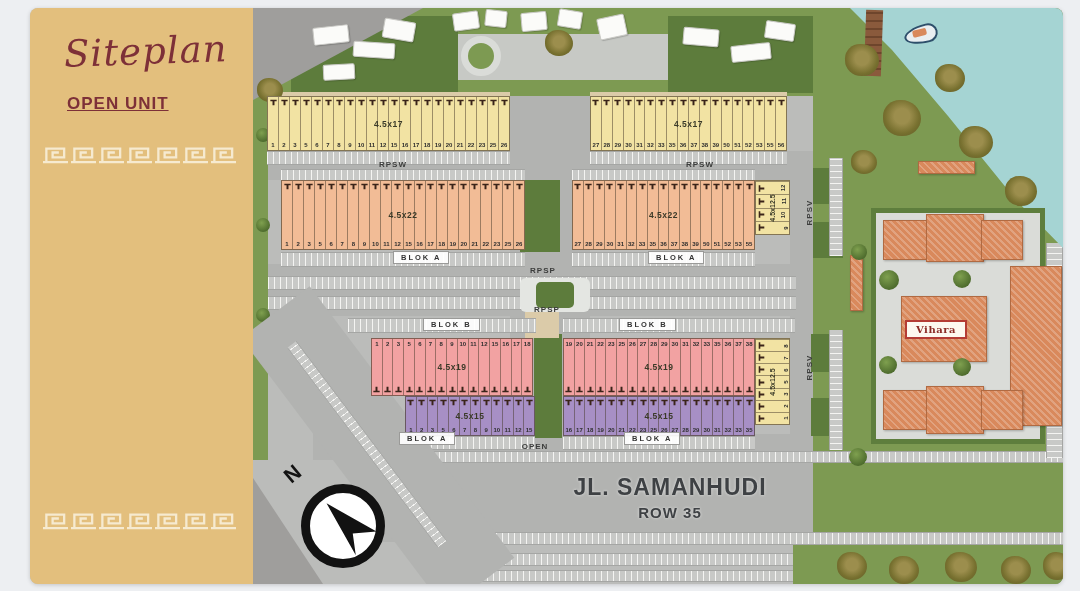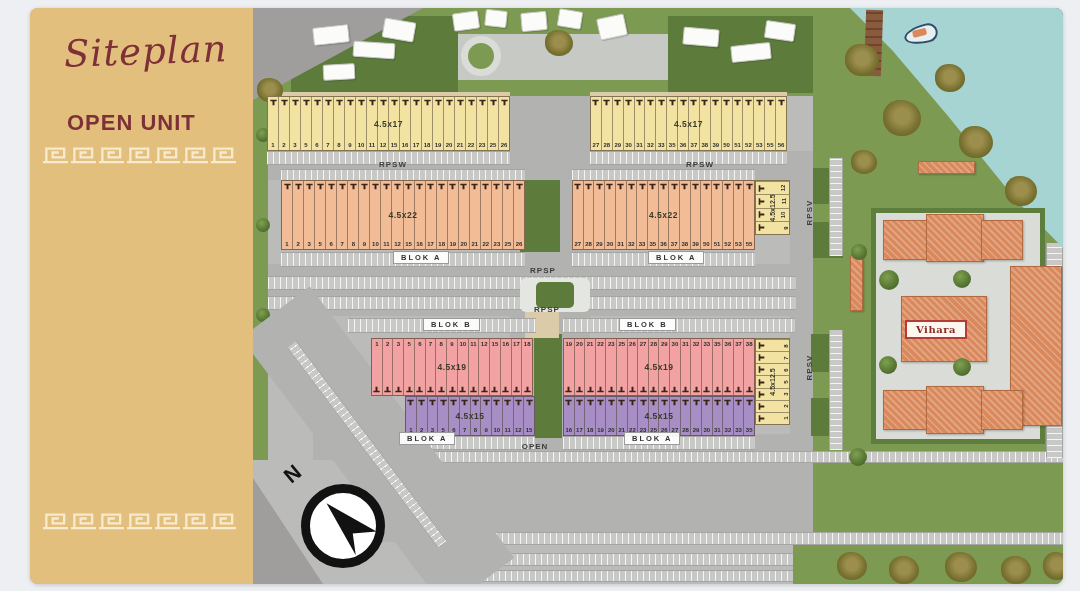--- a/index.html
+++ b/index.html
@@ -17,23 +17,24 @@
     position:absolute;left:0;top:0;width:223px;height:576px;
     background:var(--sidebar_bg,#e3bf7d);z-index:40;
   }
   #sidebar .title{
     position:absolute;left:34px;top:22px;
     font-family:"DejaVu Serif",serif;font-style:italic;
     font-size:37px;color:var(--accent_maroon,#7d3038);
     transform:rotate(-2deg);letter-spacing:1px;
   }
   #sidebar .subtitle{
-    position:absolute;left:37px;top:102px;
-    font-size:22px;font-weight:bold;letter-spacing:1px;
+    position:absolute;left:37px;top:86px;
+    font-size:17px;font-weight:bold;letter-spacing:1px;
     color:var(--accent_maroon,#7d3038);
+    text-decoration:underline;
   }
   .meander{position:absolute;left:13px;width:198px;height:24px;display:flex;gap:3px;}
   #meander-top{top:134px}
   #meander-bottom{top:500px}
   .meander svg{flex:0 0 auto}
   
   #map{position:absolute;left:223px;top:0;width:810px;height:576px;overflow:hidden;background:#bbbcba;}
   .abs{position:absolute;}
   .grass{background:var(--grass,#7d9a52);}
   .grassd{background:#5d7c3c;}
@@ -1230,20 +1231,22 @@
     <div class="tree" style="left:626px;top:262px;width:20px;height:20px"></div>
     <div class="tree" style="left:700px;top:262px;width:18px;height:18px"></div>
     <div class="tree" style="left:626px;top:348px;width:18px;height:18px"></div>
     <div class="tree" style="left:700px;top:350px;width:18px;height:18px"></div>
     <div class="tree" style="left:3px;top:120px;width:14px;height:14px"></div>
     <div class="tree" style="left:3px;top:210px;width:14px;height:14px"></div>
     <div class="tree" style="left:3px;top:300px;width:14px;height:14px"></div>
     <div class="tree" style="left:598px;top:236px;width:16px;height:16px"></div>
     <div class="tree" style="left:596px;top:440px;width:18px;height:18px"></div>
 
+    <div id="street-name">JL. SAMANHUDI</div>
+    <div id="street-row">ROW 35</div>
     <div id="compass-n">N</div>
     <div id="compass">
       <svg viewBox="0 0 66 66">
         <path d="M34 5 L56 58 L36 45 L25 64 Z" fill="#121212"></path>
       </svg>
     </div>
   </div>
 
   <div id="sidebar">
     <div class="title">Siteplan</div>

